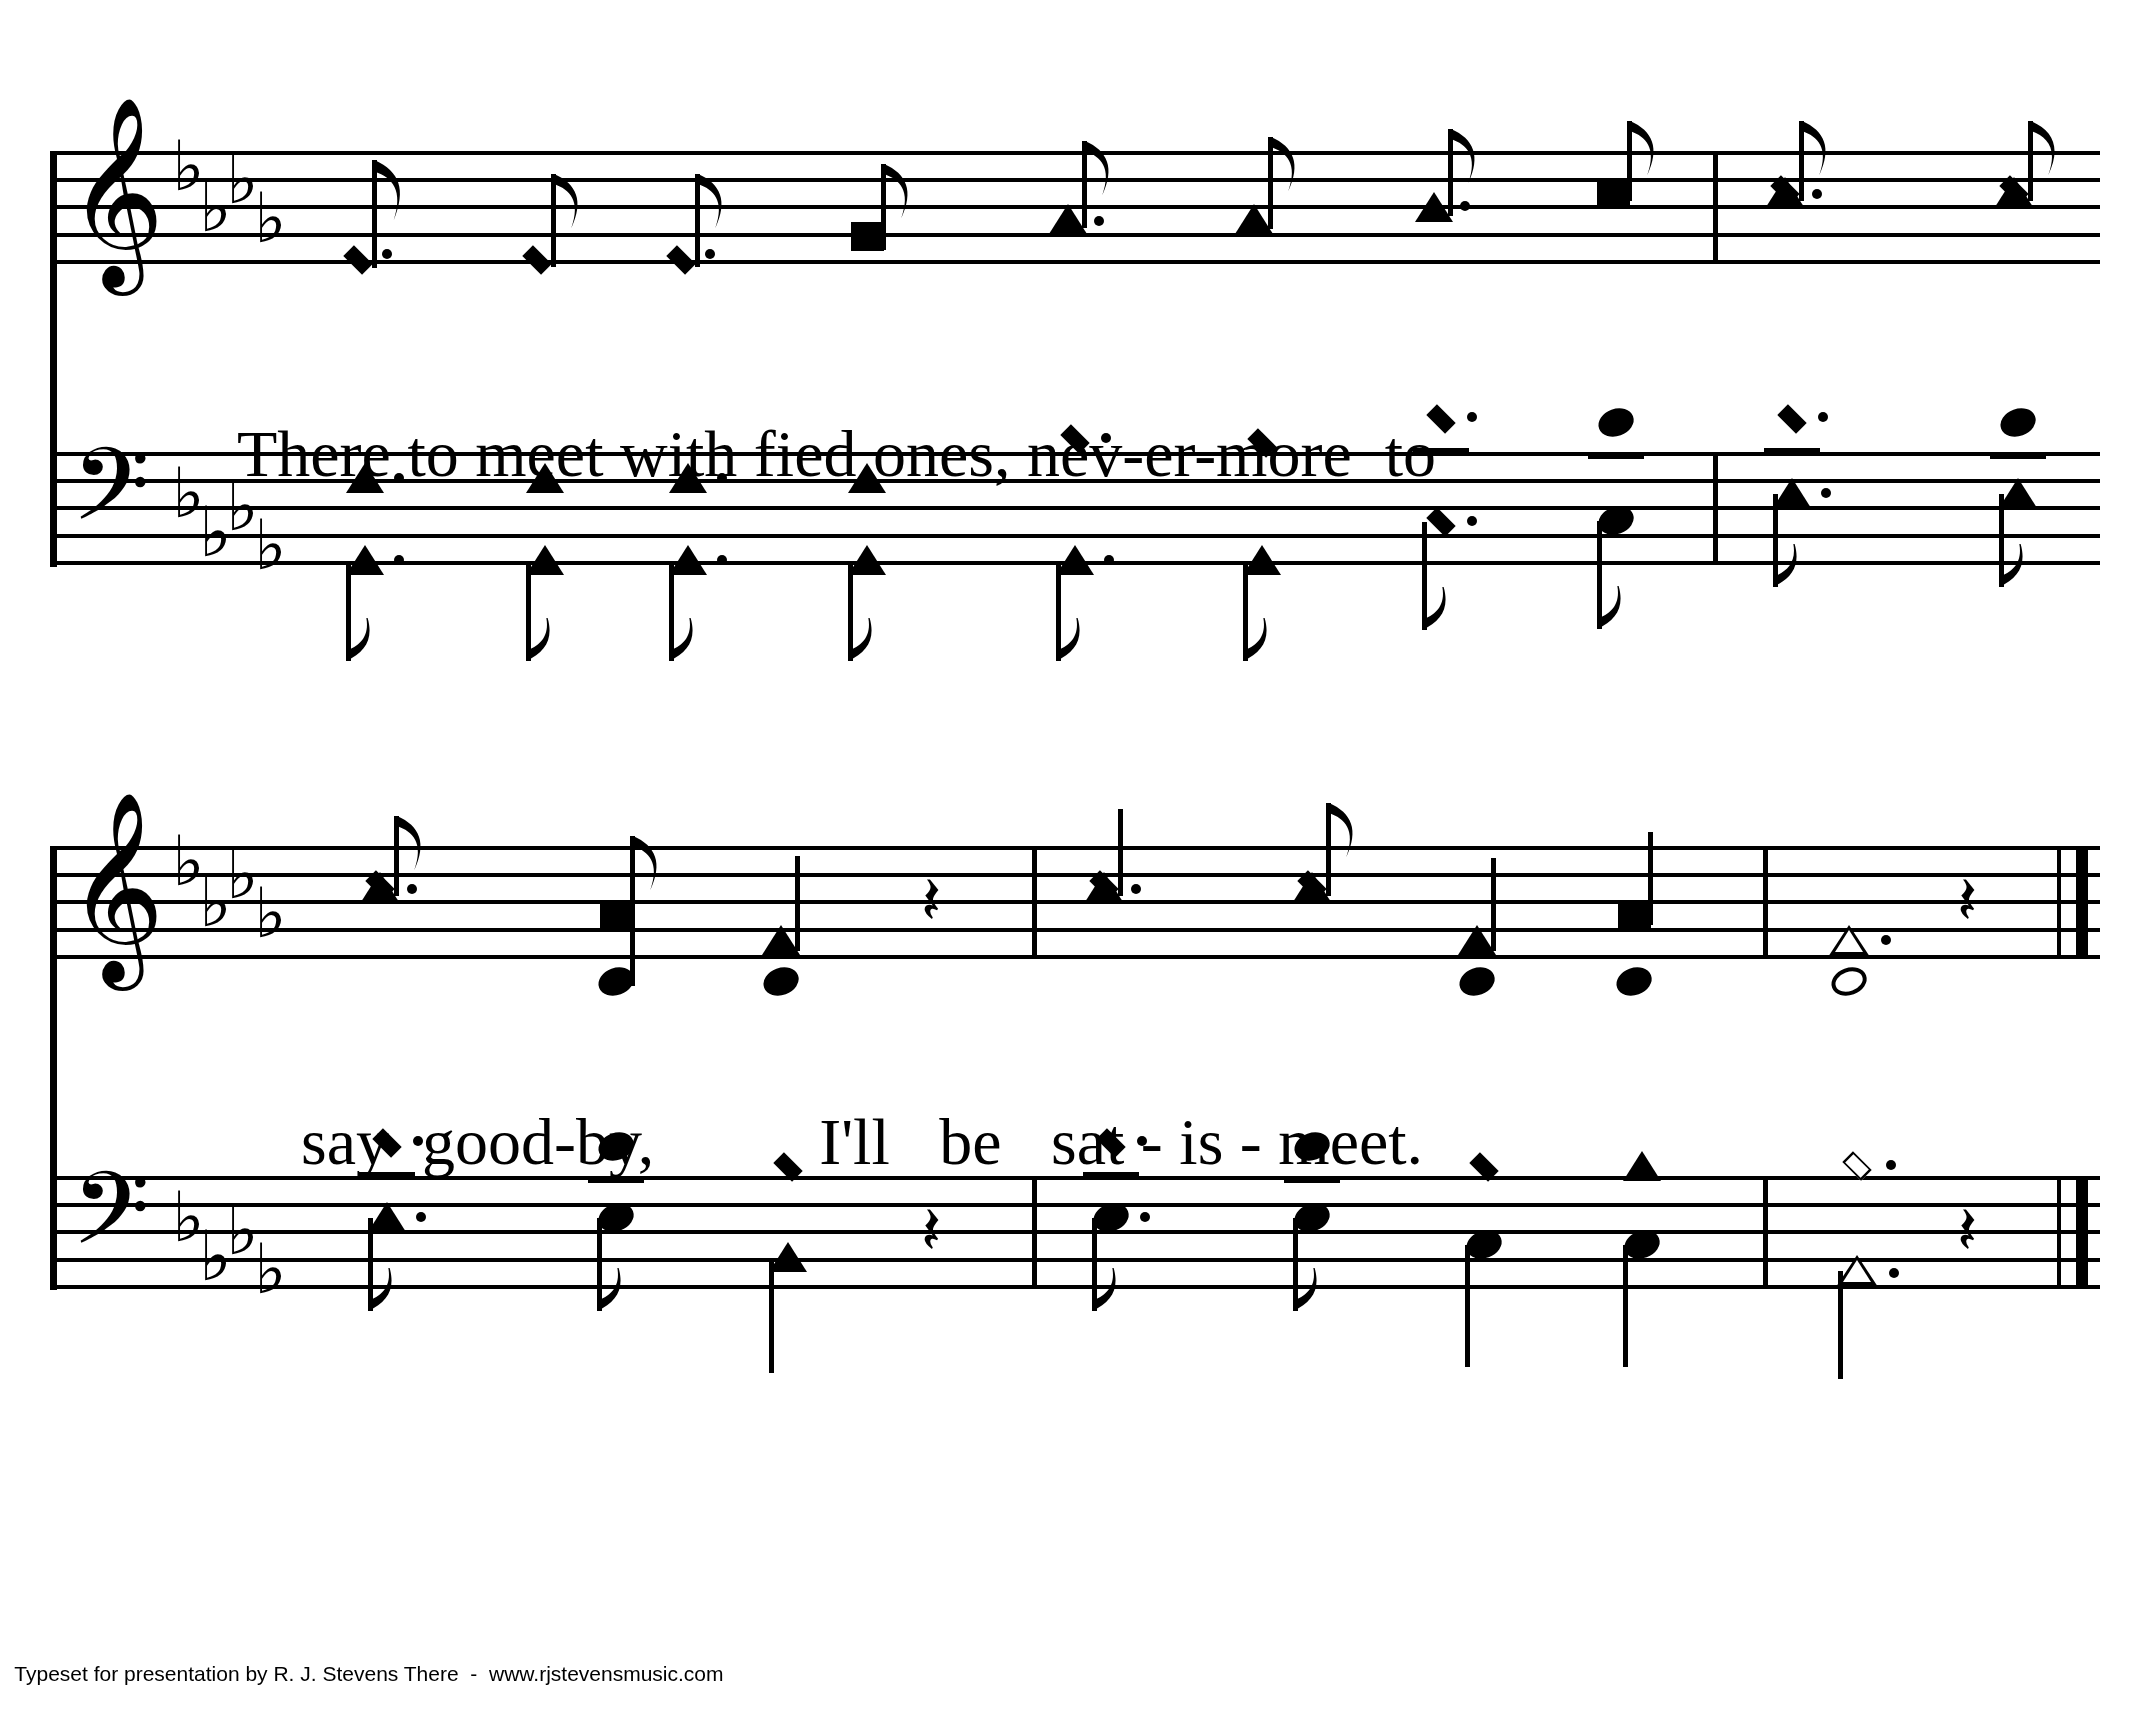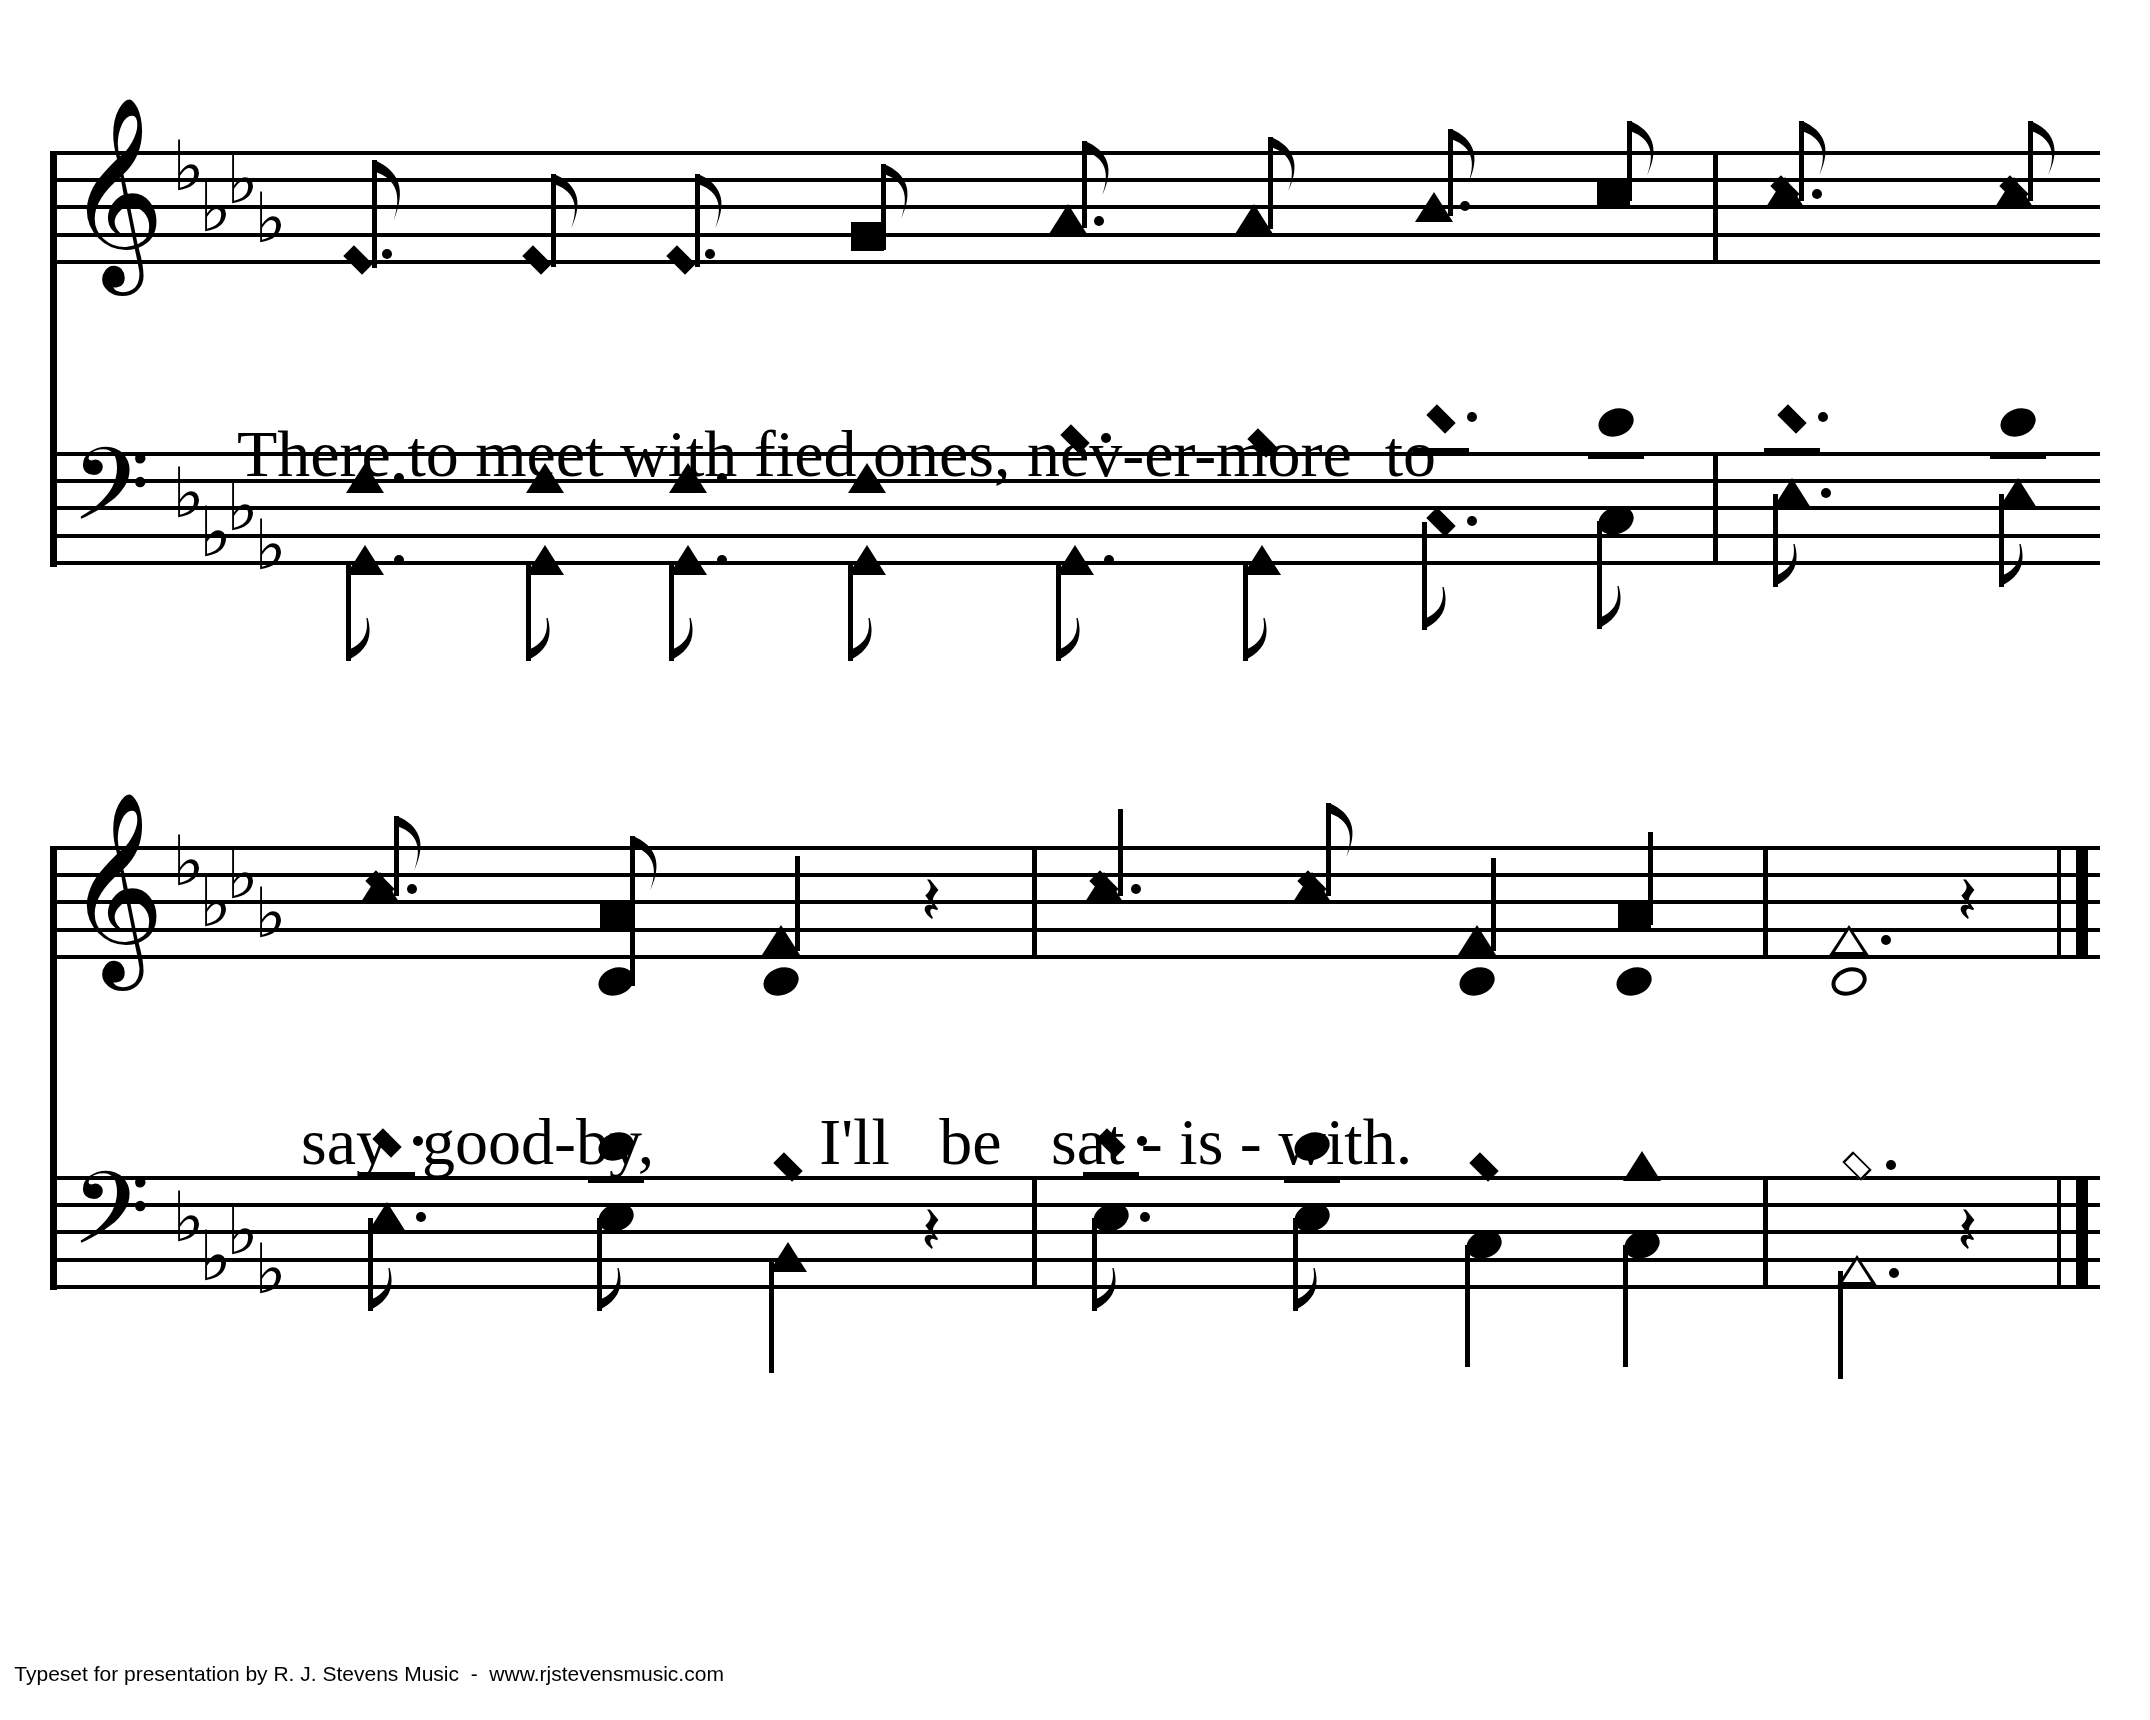--- a/index.html
+++ b/index.html
@@ -748,17 +748,17 @@
       <div class="note" style="left:1807px; top:95px;">
         <div class="head triangle-outline"></div>
         <div class="stem down" style="top:0px; height:108px;"></div>
         <div class="dot" style="left:32px; top:-2.9px;"></div>
       </div>
 
       <div class="rest" style="left:1907px; top:21.5px;">𝄽</div>
     </div>
   </div>
 
-  <div class="lyrics" id="lyrics-2">say  good-by,          I'll   be   sat - is - with.</div>
-
-  <div class="footer">Typeset for presentation by R. J. Stevens Music  -  www.rjstevensmusic.com</div>
+  <div class="lyrics" id="lyrics-2">say  good-by,          I'll   be   sat - is - meet.</div>
+
+  <div class="footer">Typeset for presentation by R. J. Stevens There  -  www.rjstevensmusic.com</div>
 </div>
 
 
 </body></html>

